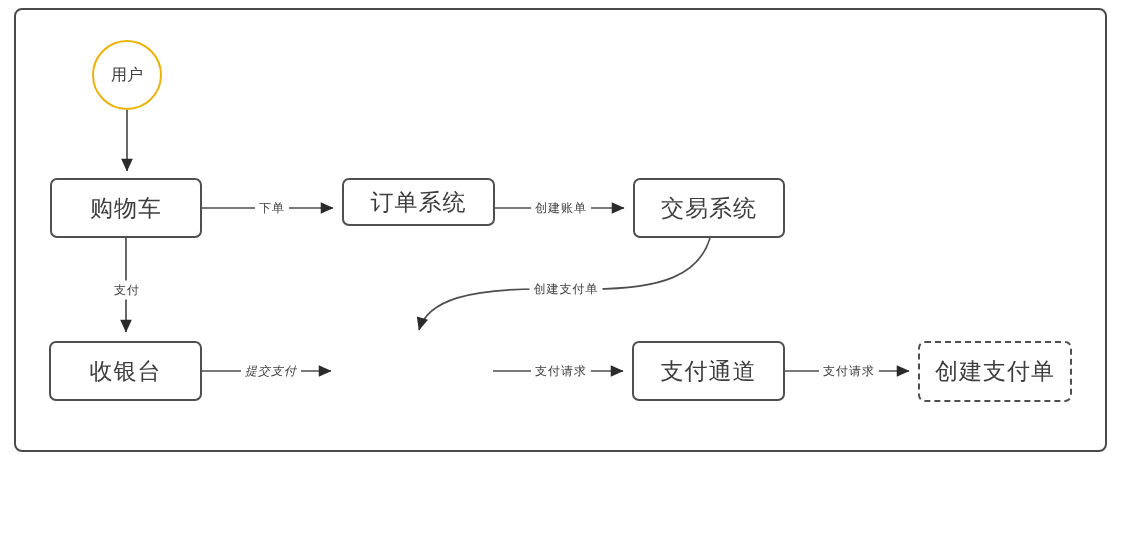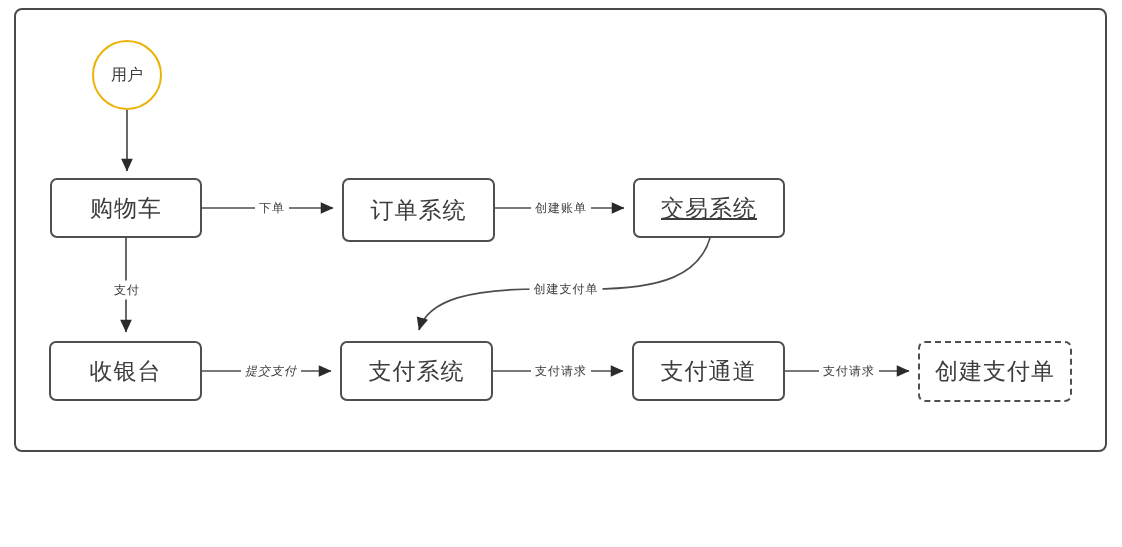--- a/index.html
+++ b/index.html
@@ -29,22 +29,22 @@
     padding:1px 4px;white-space:nowrap;letter-spacing:1px;
   }
   .caption{
     position:absolute;left:0;top:498px;width:1122px;text-align:center;
     font-family:"Liberation Serif","DejaVu Serif",serif;
     font-size:25px;color:#121212;letter-spacing:1px;
   }
   
   .n-user{left:92px;top:40px;width:70px;height:70px;}
   .n-cart{left:50px;top:178px;width:152px;height:60px;}
-  .n-order{left:342px;top:178px;width:153px;height:64px;}
-  .n-trade{left:633px;top:178px;width:152px;height:60px;text-decoration:underline;}
+  .n-order{left:342px;top:178px;width:153px;height:48px;}
+  .n-trade{left:633px;top:178px;width:152px;height:60px;}
   .n-cashier{left:49px;top:341px;width:153px;height:60px;}
   .n-payment{left:340px;top:341px;width:153px;height:60px;}
   .n-channel{left:632px;top:341px;width:153px;height:60px;}
   .n-external{left:918px;top:341px;width:154px;height:61px;}
 </style>
 </head>
 <body>
 
 <div id="stage">
 
@@ -81,23 +81,20 @@
   </div>
 
   <div class="node n-trade">
     <span>交易系统</span>
   </div>
 
   <div class="node n-cashier">
     <span>收银台</span>
   </div>
 
-  <div class="node n-payment">
-    <span>支付系统</span>
-  </div>
 
   <div class="node n-channel">
     <span>支付通道</span>
   </div>
 
   <div class="node dashed n-external">
     <span>创建支付单</span>
   </div>
 
   <div class="edge-label" style="left:272px;top:208px;">下单</div>

